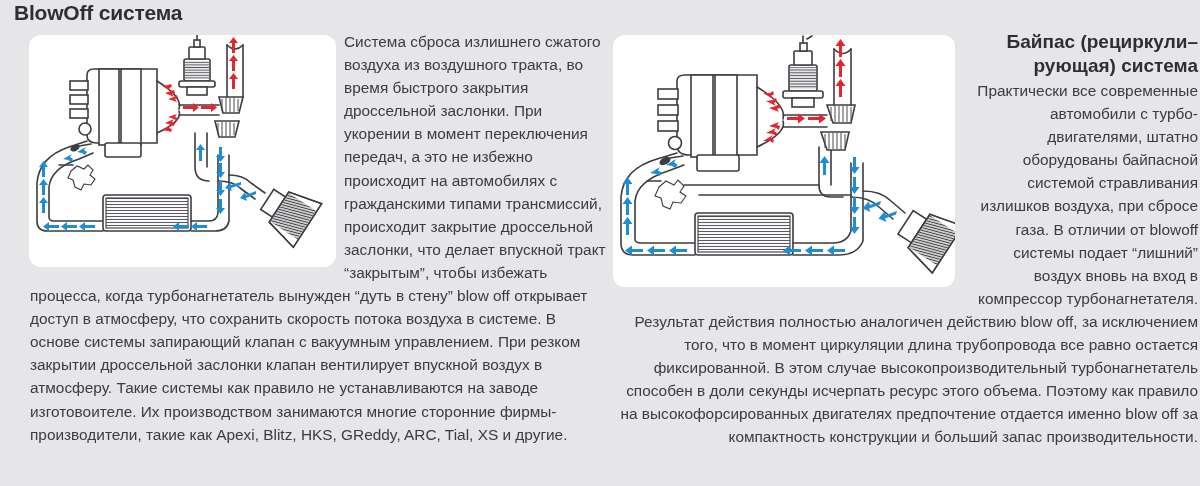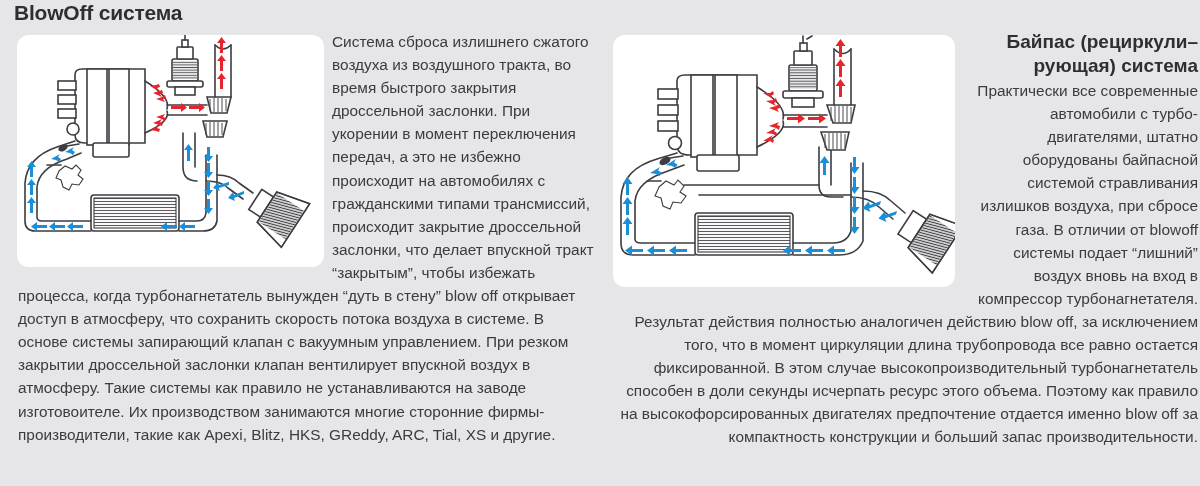--- a/index.html
+++ b/index.html
@@ -16,21 +16,21 @@
   
   .main-title{
     position:absolute;left:14px;top:1px;
     font-size:21px;font-weight:bold;color:#2e2e33;
     letter-spacing:-0.2px;
     white-space:nowrap;
   }
 
   
   .col{position:absolute;top:30px;width:592px;height:456px;}
-  .col-left{left:4px;}
+  .col-left{left:16px;}
   .col-right{left:608px;}
 
   
   .fig{
     background:#ffffff;
     border-radius:12px;
     box-sizing:border-box;
     position:relative;
   }
   .fig-left{

